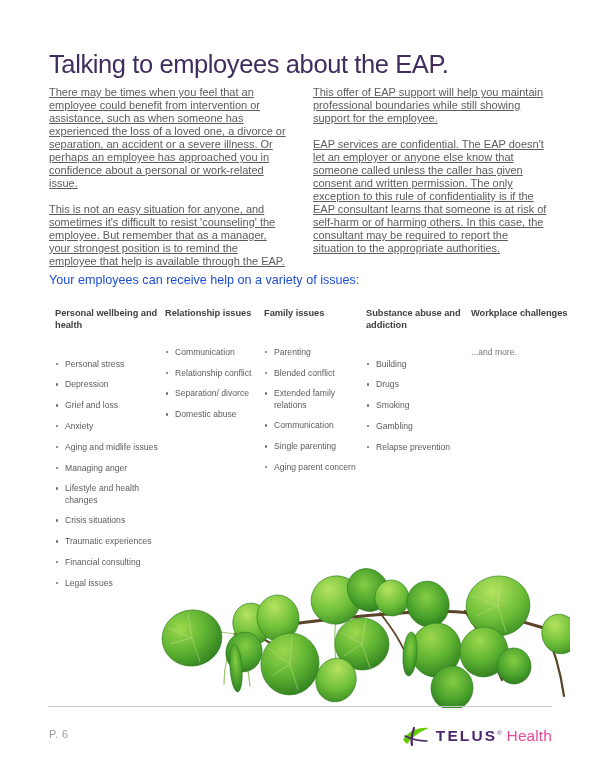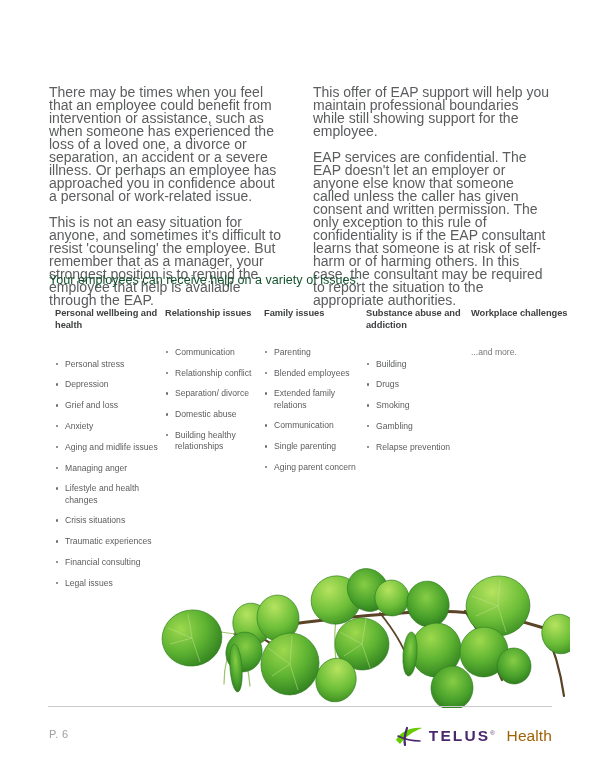--- a/index.html
+++ b/index.html
@@ -41,34 +41,35 @@
     top: 86px;
     width: 502px;
     display: flex;
     gap: 27px;
   }
   .intro-col {
     width: 237px;
   }
   .intro-col p {
     margin: 0 0 13px 0;
-    font-size: 14px;
+    font-size: 11px;
     line-height: 13.0px;
     color: #5b5c5e;
+    text-decoration: underline;
   }
   .intro-col p:last-child { margin-bottom: 0; }
 
   
   .subheading {
     position: absolute;
     left: 49px;
     top: 272px;
     font-size: 12.6px;
     line-height: 17px;
-    color: #14532d;
+    color: #1d4ed8;
     font-weight: 400;
   }
 
   
   .issues {
     position: absolute;
     left: 55px;
     top: 308px;
     width: 520px;
     display: flex;
@@ -173,31 +174,32 @@
   }
   .logo-reg {
     font-size: 6px;
     vertical-align: super;
     letter-spacing: 0;
     font-weight: 400;
   }
   .logo-health {
     font-size: 15.5px;
     font-weight: 400;
-    color: #a16207;
+    color: #ec4899;
     line-height: 1;
-    margin-left: 12px;
+    margin-left: 5px;
     letter-spacing: 0.1px;
   }
 </style>
 </head>
 <body>
 
 <div class="page">
 
+  <h1 class="doc-title">Talking to employees about the EAP.</h1>
 
   <div class="intro">
     <div class="intro-col">
       <p>There may be times when you feel that an employee could benefit from intervention or assistance, such as when someone has experienced the loss of a loved one, a divorce or separation, an accident or a severe illness. Or perhaps an employee has approached you in confidence about a personal or work-related issue.</p>
       <p>This is not an easy situation for anyone, and sometimes it's difficult to resist 'counseling' the employee. But remember that as a manager, your strongest position is to remind the employee that help is available through the EAP.</p>
     </div>
     <div class="intro-col">
       <p>This offer of EAP support will help you maintain professional boundaries while still showing support for the employee.</p>
       <p>EAP services are confidential. The EAP doesn't let an employer or anyone else know that someone called unless the caller has given consent and written permission. The only exception to this rule of confidentiality is if the EAP consultant learns that someone is at risk of self-harm or of harming others. In this case, the consultant may be required to report the situation to the appropriate authorities.</p>
     </div>
@@ -224,29 +226,28 @@
       </ul>
     </div>
 
     <div class="issue-col c1">
       <div class="col-heading">Relationship issues</div>
       <ul class="col-list">
         <li>Communication</li>
         <li>Relationship conflict</li>
         <li>Separation/ divorce</li>
         <li>Domestic abuse</li>
-        <li>Building healthy relationships</li>
       </ul>
     </div>
 
     <div class="issue-col c2">
       <div class="col-heading">Family issues</div>
       <ul class="col-list">
         <li>Parenting</li>
-        <li>Blended employees</li>
+        <li>Blended conflict</li>
         <li>Extended family relations</li>
         <li>Communication</li>
         <li>Single parenting</li>
         <li>Aging parent concern</li>
       </ul>
     </div>
 
     <div class="issue-col c3">
       <div class="col-heading">Substance abuse and addiction</div>
       <ul class="col-list">

